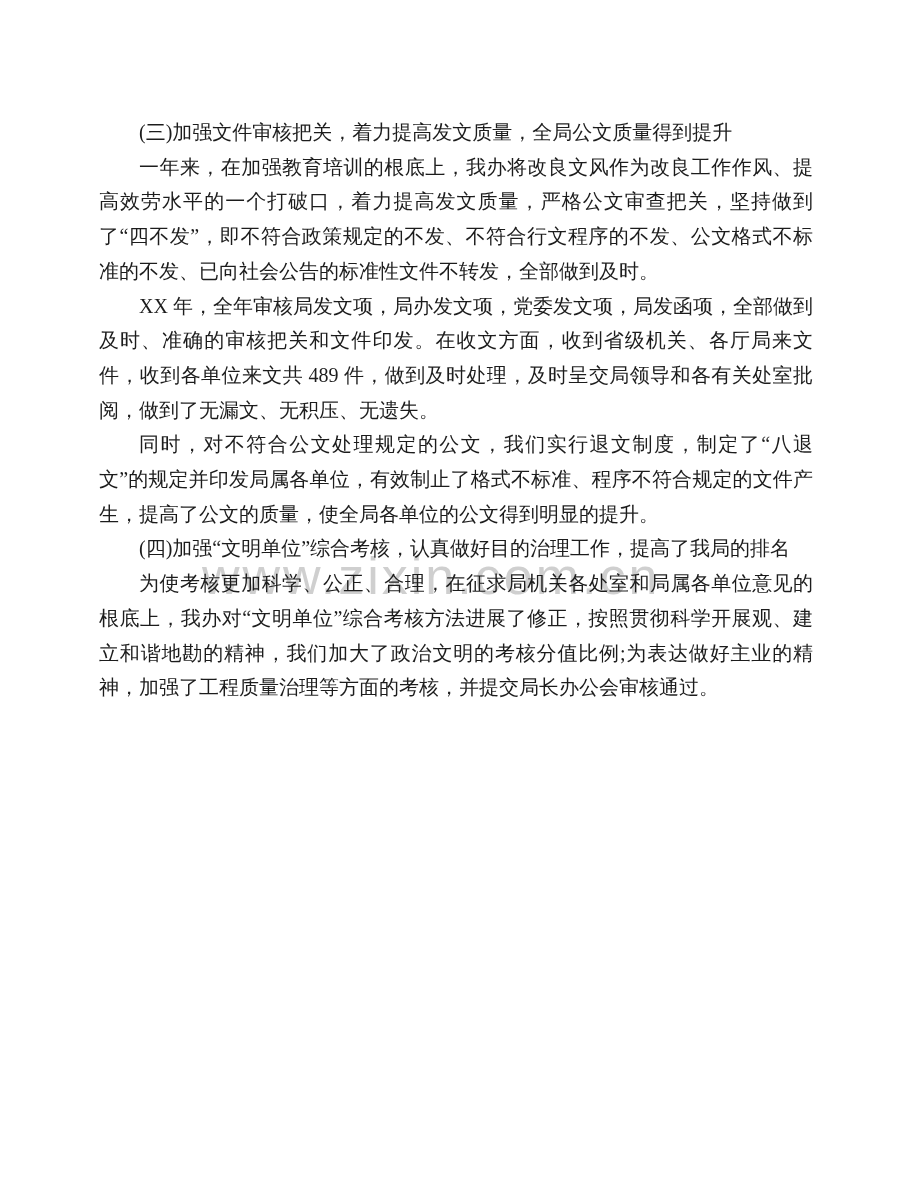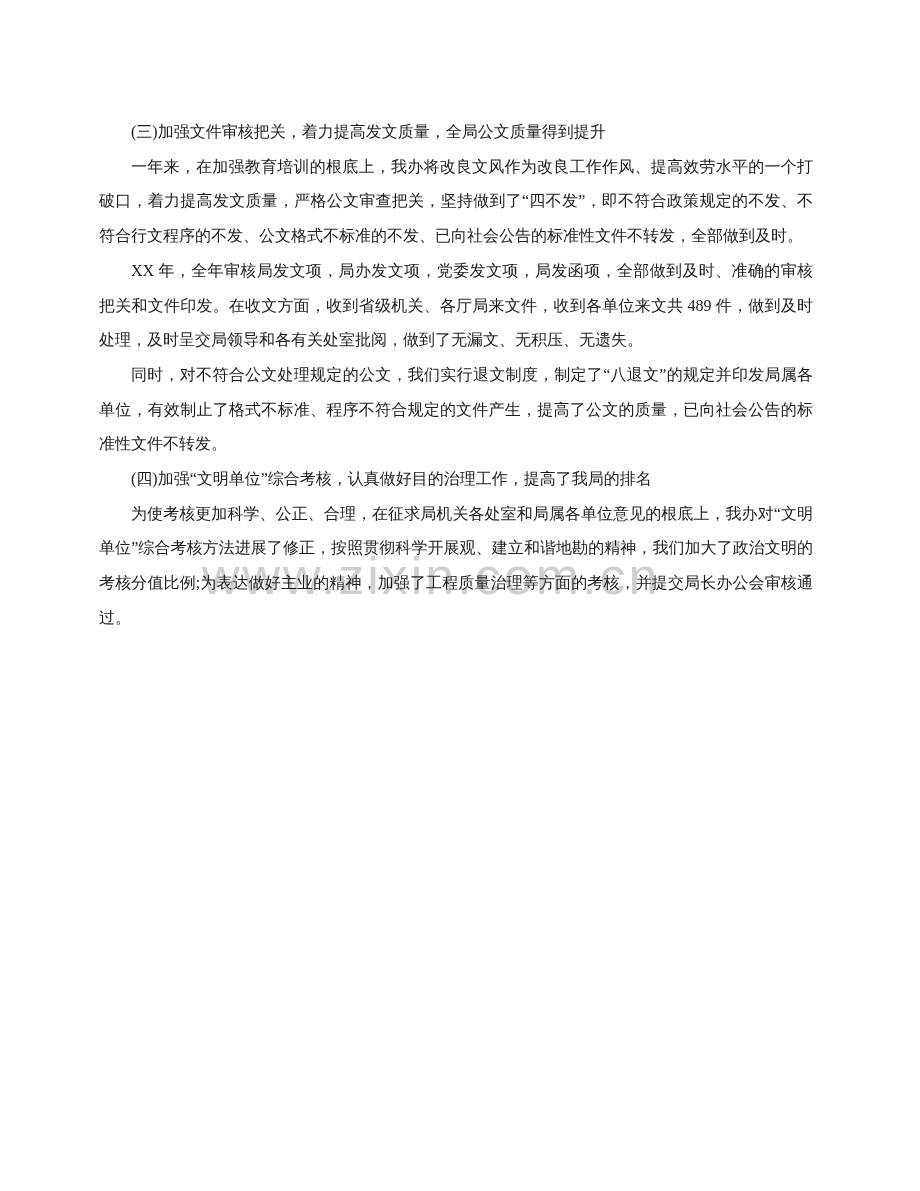--- a/index.html
+++ b/index.html
@@ -33,33 +33,33 @@
   .content {
     position: absolute;
     left: 99px;
     top: 115px;
     width: 714px;
     z-index: 1;
   }
   .content p {
     margin: 0;
     padding: 0;
-    font-size: 16px;
+    font-size: 20px;
     line-height: 34.7px;
     text-indent: 2em;
     text-align: justify;
     letter-spacing: 0;
   }
 </style>
 </head>
 <body>
 
 <div class="page">
   <div class="watermark">www.zixin.com.cn</div>
   <div class="content" id="document-content">
       <p>(三)加强文件审核把关，着力提高发文质量，全局公文质量得到提升</p>
       <p>一年来，在加强教育培训的根底上，我办将改良文风作为改良工作作风、提高效劳水平的一个打破口，着力提高发文质量，严格公文审查把关，坚持做到了“四不发”，即不符合政策规定的不发、不符合行文程序的不发、公文格式不标准的不发、已向社会公告的标准性文件不转发，全部做到及时。</p>
       <p>XX 年，全年审核局发文项，局办发文项，党委发文项，局发函项，全部做到及时、准确的审核把关和文件印发。在收文方面，收到省级机关、各厅局来文件，收到各单位来文共 489 件，做到及时处理，及时呈交局领导和各有关处室批阅，做到了无漏文、无积压、无遗失。</p>
-      <p>同时，对不符合公文处理规定的公文，我们实行退文制度，制定了“八退文”的规定并印发局属各单位，有效制止了格式不标准、程序不符合规定的文件产生，提高了公文的质量，已向社会公告的标准性文件不转发。</p>
+      <p>同时，对不符合公文处理规定的公文，我们实行退文制度，制定了“八退文”的规定并印发局属各单位，有效制止了格式不标准、程序不符合规定的文件产生，提高了公文的质量，使全局各单位的公文得到明显的提升。</p>
       <p>(四)加强“文明单位”综合考核，认真做好目的治理工作，提高了我局的排名</p>
       <p>为使考核更加科学、公正、合理，在征求局机关各处室和局属各单位意见的根底上，我办对“文明单位”综合考核方法进展了修正，按照贯彻科学开展观、建立和谐地勘的精神，我们加大了政治文明的考核分值比例;为表达做好主业的精神，加强了工程质量治理等方面的考核，并提交局长办公会审核通过。</p>
     </div>
 </div>
 
 </body></html>

